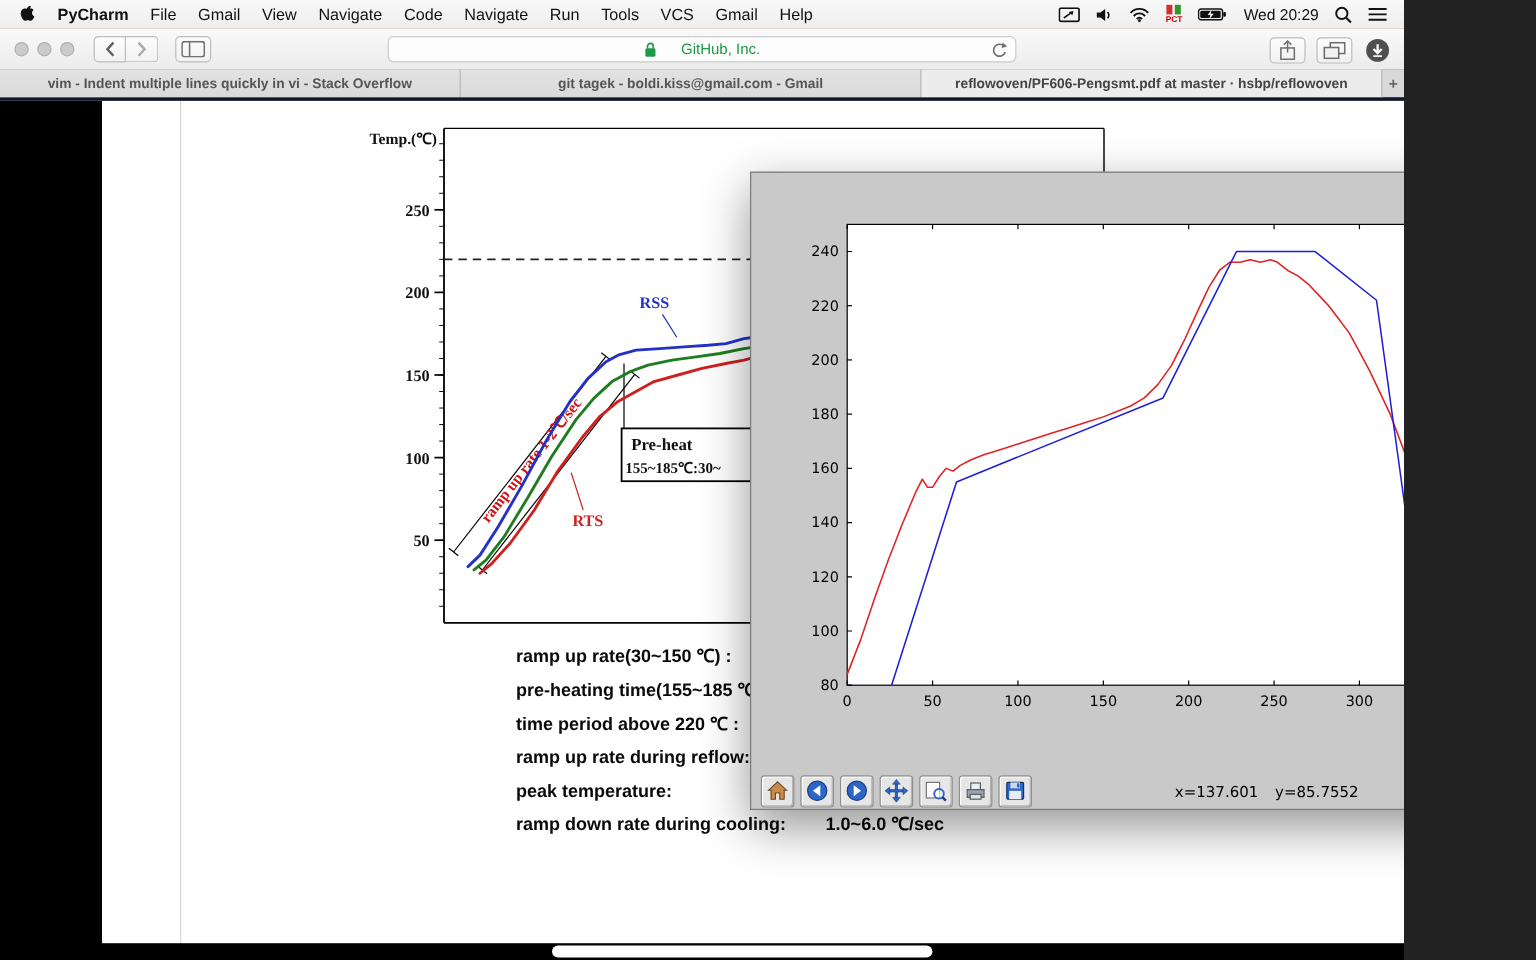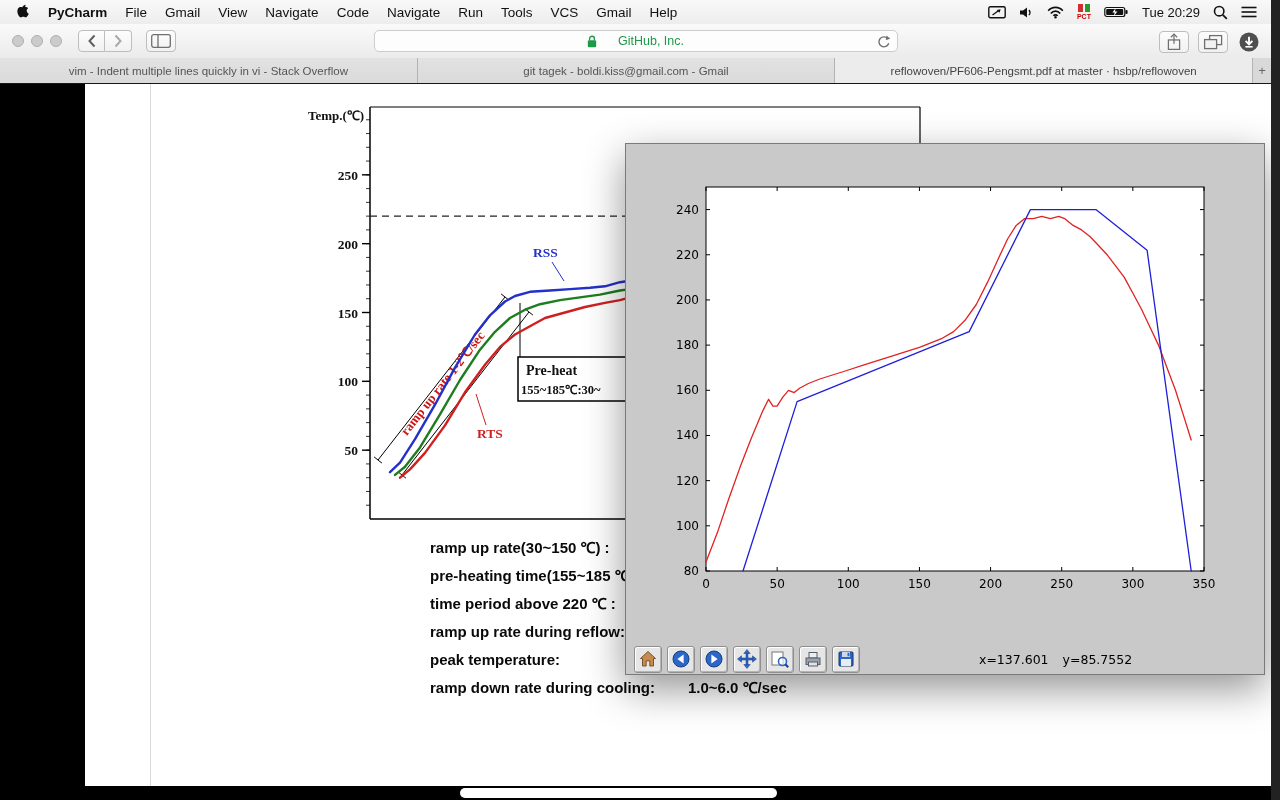--- a/index.html
+++ b/index.html
@@ -1,17 +1,17 @@
 <!DOCTYPE html>
 <html><head>
 <meta charset="utf-8">
 <style>
   html,body{margin:0;padding:0;background:#222;}
-  .screen{position:relative;width:1271px;height:800px;overflow:hidden;background:#c2410c;
-          font-family:"Liberation Sans",sans-serif;-webkit-font-smoothing:antialiased;}
+  .screen{position:relative;width:1144px;height:800px;overflow:hidden;background:#c2410c;
+          font-family:"Liberation Sans",sans-serif;padding-left:26px;-webkit-font-smoothing:antialiased;}
 
   
   .menubar{position:absolute;top:0;left:0;right:0;height:24px;background:linear-gradient(#f9f9f9,#ededed);
            border-bottom:1px solid #c8c8c8;display:flex;justify-content:space-between;align-items:center;
            font-size:13.5px;color:#111;z-index:40;}
   .menu-left{display:flex;align-items:center;height:100%;}
   .apple{padding:0 10px 0 16px;display:flex;align-items:center;}
   .menu-item{padding:0 9px;white-space:nowrap;}
   .menu-item.app{font-weight:bold;}
   .menu-right{display:flex;align-items:center;gap:13px;padding-right:14px;}
@@ -37,22 +37,22 @@
   .addressbar{position:absolute;left:50%;transform:translateX(-50%);top:6px;width:524px;height:22px;background:#fdfdfd;
               border:1px solid #cccccc;border-radius:5px;display:flex;align-items:center;justify-content:center;gap:21px;box-sizing:border-box;}
   .addresstext{font-size:12.5px;color:#1d9948;}
   .reloadbtn{position:absolute;right:6px;top:3px;width:16px;height:16px;}
   .right-tools{position:absolute;right:10px;top:6px;display:flex;gap:9px;align-items:center;}
   .toolbtn{width:30px;height:22px;border:1px solid #bdbdbd;border-radius:4px;background:linear-gradient(#fdfdfd,#f1f1f1);
            display:flex;align-items:center;justify-content:center;box-sizing:border-box;}
   .dlbtn{width:24px;height:24px;display:flex;align-items:center;justify-content:center;}
 
   
-  .tabbar{position:absolute;top:58px;left:0;right:0;height:26px;background:#d9d9d9;border-bottom:1px solid #0f172a;
-          display:flex;z-index:40;box-sizing:border-box;}
+  .tabbar{position:absolute;top:58px;left:0;right:0;height:26px;background:#d9d9d9;border-bottom:3px solid #0f172a;
+          display:flex;z-index:40;box-sizing:border-box;font-weight:bold;}
   .tab{flex:1 1 0;border-right:1px solid #b3b3b3;display:flex;align-items:center;justify-content:center;
        font-size:11.5px;color:#555;background:linear-gradient(#e2e2e2,#dadada);overflow:hidden;box-sizing:border-box;}
   .tab.active{background:#ececec;color:#444;}
   .tab span{overflow:hidden;text-overflow:ellipsis;white-space:nowrap;padding:0 10px;}
   .newtab{flex:0 0 18px;display:flex;align-items:center;justify-content:center;color:#666;font-size:13px;}
 
   
   .white-bg{position:absolute;left:0;top:84px;right:0;bottom:0;background:#fff;z-index:0;}
   .black-strip{position:absolute;left:0;top:84px;width:85px;height:716px;background:#000;z-index:2;}
   .page-line{position:absolute;left:150px;top:84px;width:1px;height:716px;background:#d8d8d8;z-index:2;}
@@ -142,21 +142,21 @@
         <span class="pct-label">PCT</span>
       </span>
       <span class="mi">
         <svg width="25" height="12" viewBox="0 0 25 12">
             <rect x="0.8" y="1.5" width="20" height="9" rx="2" fill="none" stroke="#111" stroke-width="1.2"></rect>
             <rect x="2.2" y="3" width="17" height="6" rx="1" fill="#111"></rect>
             <rect x="21.4" y="4" width="2.2" height="4" rx="1" fill="#111"></rect>
             <polygon points="11.6,2.2 8.4,6.6 10.7,6.6 9.9,9.9 13.4,5.5 11,5.5" fill="#fff"></polygon>
           </svg>
       </span>
-      <span class="mi clock">Tue 20:29</span>
+      <span class="mi clock">Wed 20:29</span>
       <span class="mi">
         <svg width="15" height="15" viewBox="0 0 15 15">
             <circle cx="6.2" cy="6.2" r="4.7" fill="none" stroke="#111" stroke-width="1.6"></circle>
             <line x1="9.8" y1="9.8" x2="13.8" y2="13.8" stroke="#111" stroke-width="1.8"></line>
           </svg>
       </span>
       <span class="mi">
         <svg width="16" height="12" viewBox="0 0 16 12">
             <line x1="0.5" y1="1.5" x2="15.5" y2="1.5" stroke="#111" stroke-width="1.6"></line>
             <line x1="0.5" y1="6" x2="15.5" y2="6" stroke="#111" stroke-width="1.6"></line>

